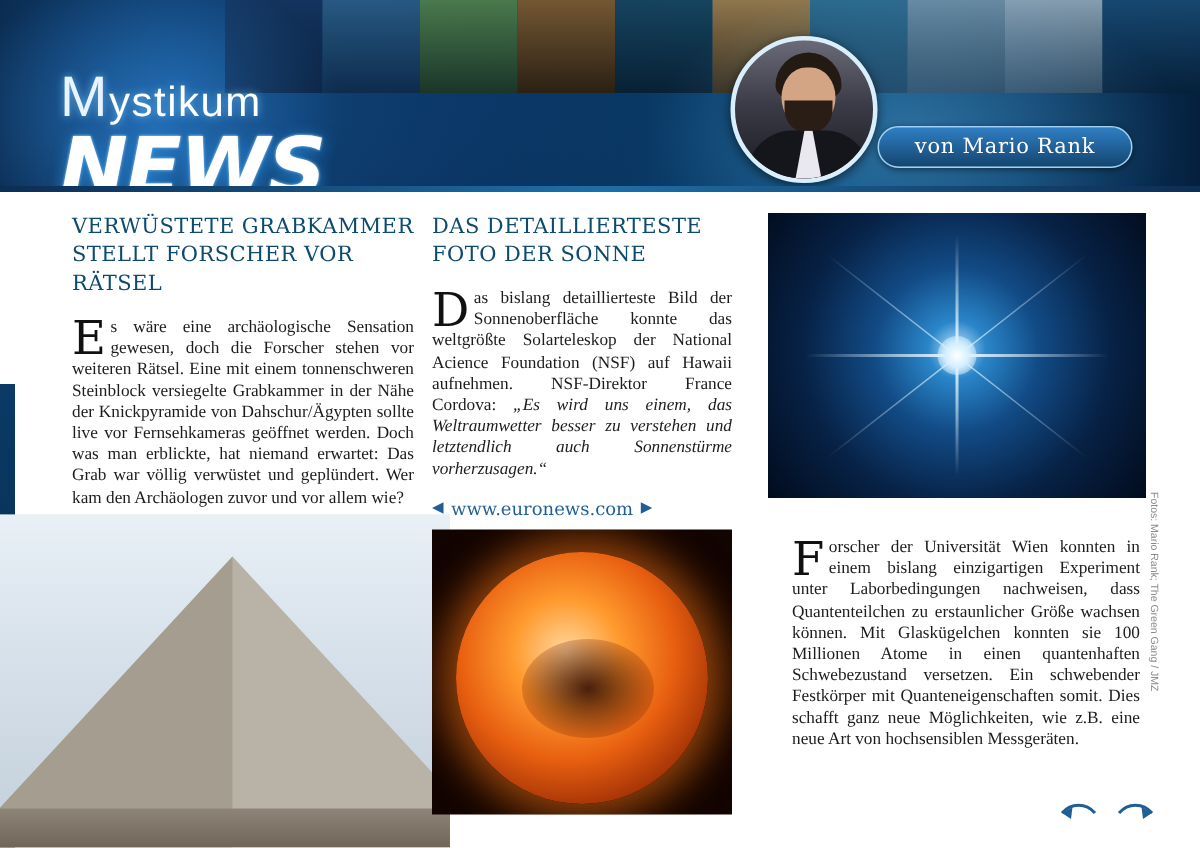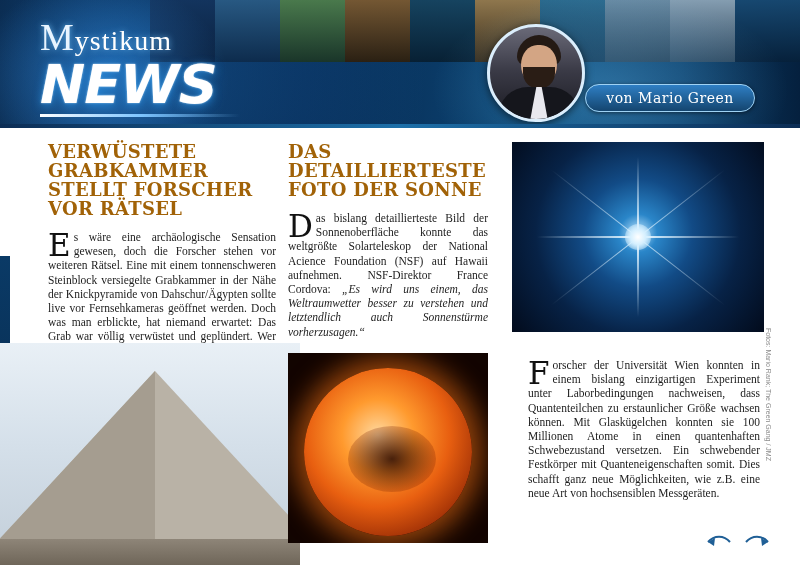--- a/index.html
+++ b/index.html
@@ -37,25 +37,26 @@
     pointer-events:none;
   }
   #header-rule {
     position:absolute; left:0; top:124px; width:800px; height:4px;
     background:linear-gradient(90deg,#0c2d55,#1d6fa8,#0c2d55);
   }
 
   
   #logo-block { position:absolute; left:40px; top:22px; width:220px; }
   #logo-mystikum {
-    font-family:Liberation Serif, serif;
+    font-family:Liberation Sans, sans-serif;
     font-size:28px; color:#ffffff; letter-spacing:1px;
     line-height:30px;
     text-shadow:0 0 6px rgba(120,200,255,0.8);
     white-space:nowrap;
+    margin-top:28px;
   }
   #logo-mystikum .cap { font-size:38px; color:#e8f4ff; }
   #logo-news {
     font-family:"DejaVu Sans", sans-serif;
     font-weight:bold; font-style:italic;
     font-size:54px; line-height:54px;
     color:#ffffff;
     letter-spacing:-1px;
     margin-top:2px;
     text-shadow:0 2px 10px rgba(40,140,220,0.9), 0 0 2px #fff;
@@ -109,21 +110,21 @@
     position:absolute; left:40px; top:60px; width:18px; height:34px;
     background:#e8e8ee; transform:rotate(0deg);
     clip-path:polygon(35% 0,65% 0,100% 100%,0 100%);
   }
 
   
   #page { position:absolute; left:0; top:128px; width:800px; height:437px; background:#fff; }
 
   .col-title {
     font-family:"DejaVu Serif", serif;
-    font-size:18px; font-weight:bold; color:#a16207;
+    font-size:14px; font-weight:normal; color:#0c4a6e;
     line-height:19px; letter-spacing:0.3px;
     text-transform:uppercase;
   }
   .body-text {
     font-family:"Liberation Serif", serif;
     font-size:11.5px; line-height:14.2px; color:#1c1c1c;
     text-align:justify;
   }
   .dropcap {
     float:left;
@@ -274,21 +275,21 @@
   </div>
 
   <div id="author-photo">
     <div class="hair"></div>
     <div class="face"></div>
     <div class="beard"></div>
     <div class="suit"></div>
     <div class="shirt"></div>
   </div>
 
-  <div id="author-badge">von Mario Green</div>
+  <div id="author-badge">von Mario Rank</div>
 
   <div id="header-rule"></div>
 </div>
 
 <div id="page">
 
   <div id="left-edge"></div>
 
   <div id="col-left">
     <div class="col-title">VERWÜSTETE GRABKAMMER STELLT FORSCHER VOR RÄTSEL</div>

